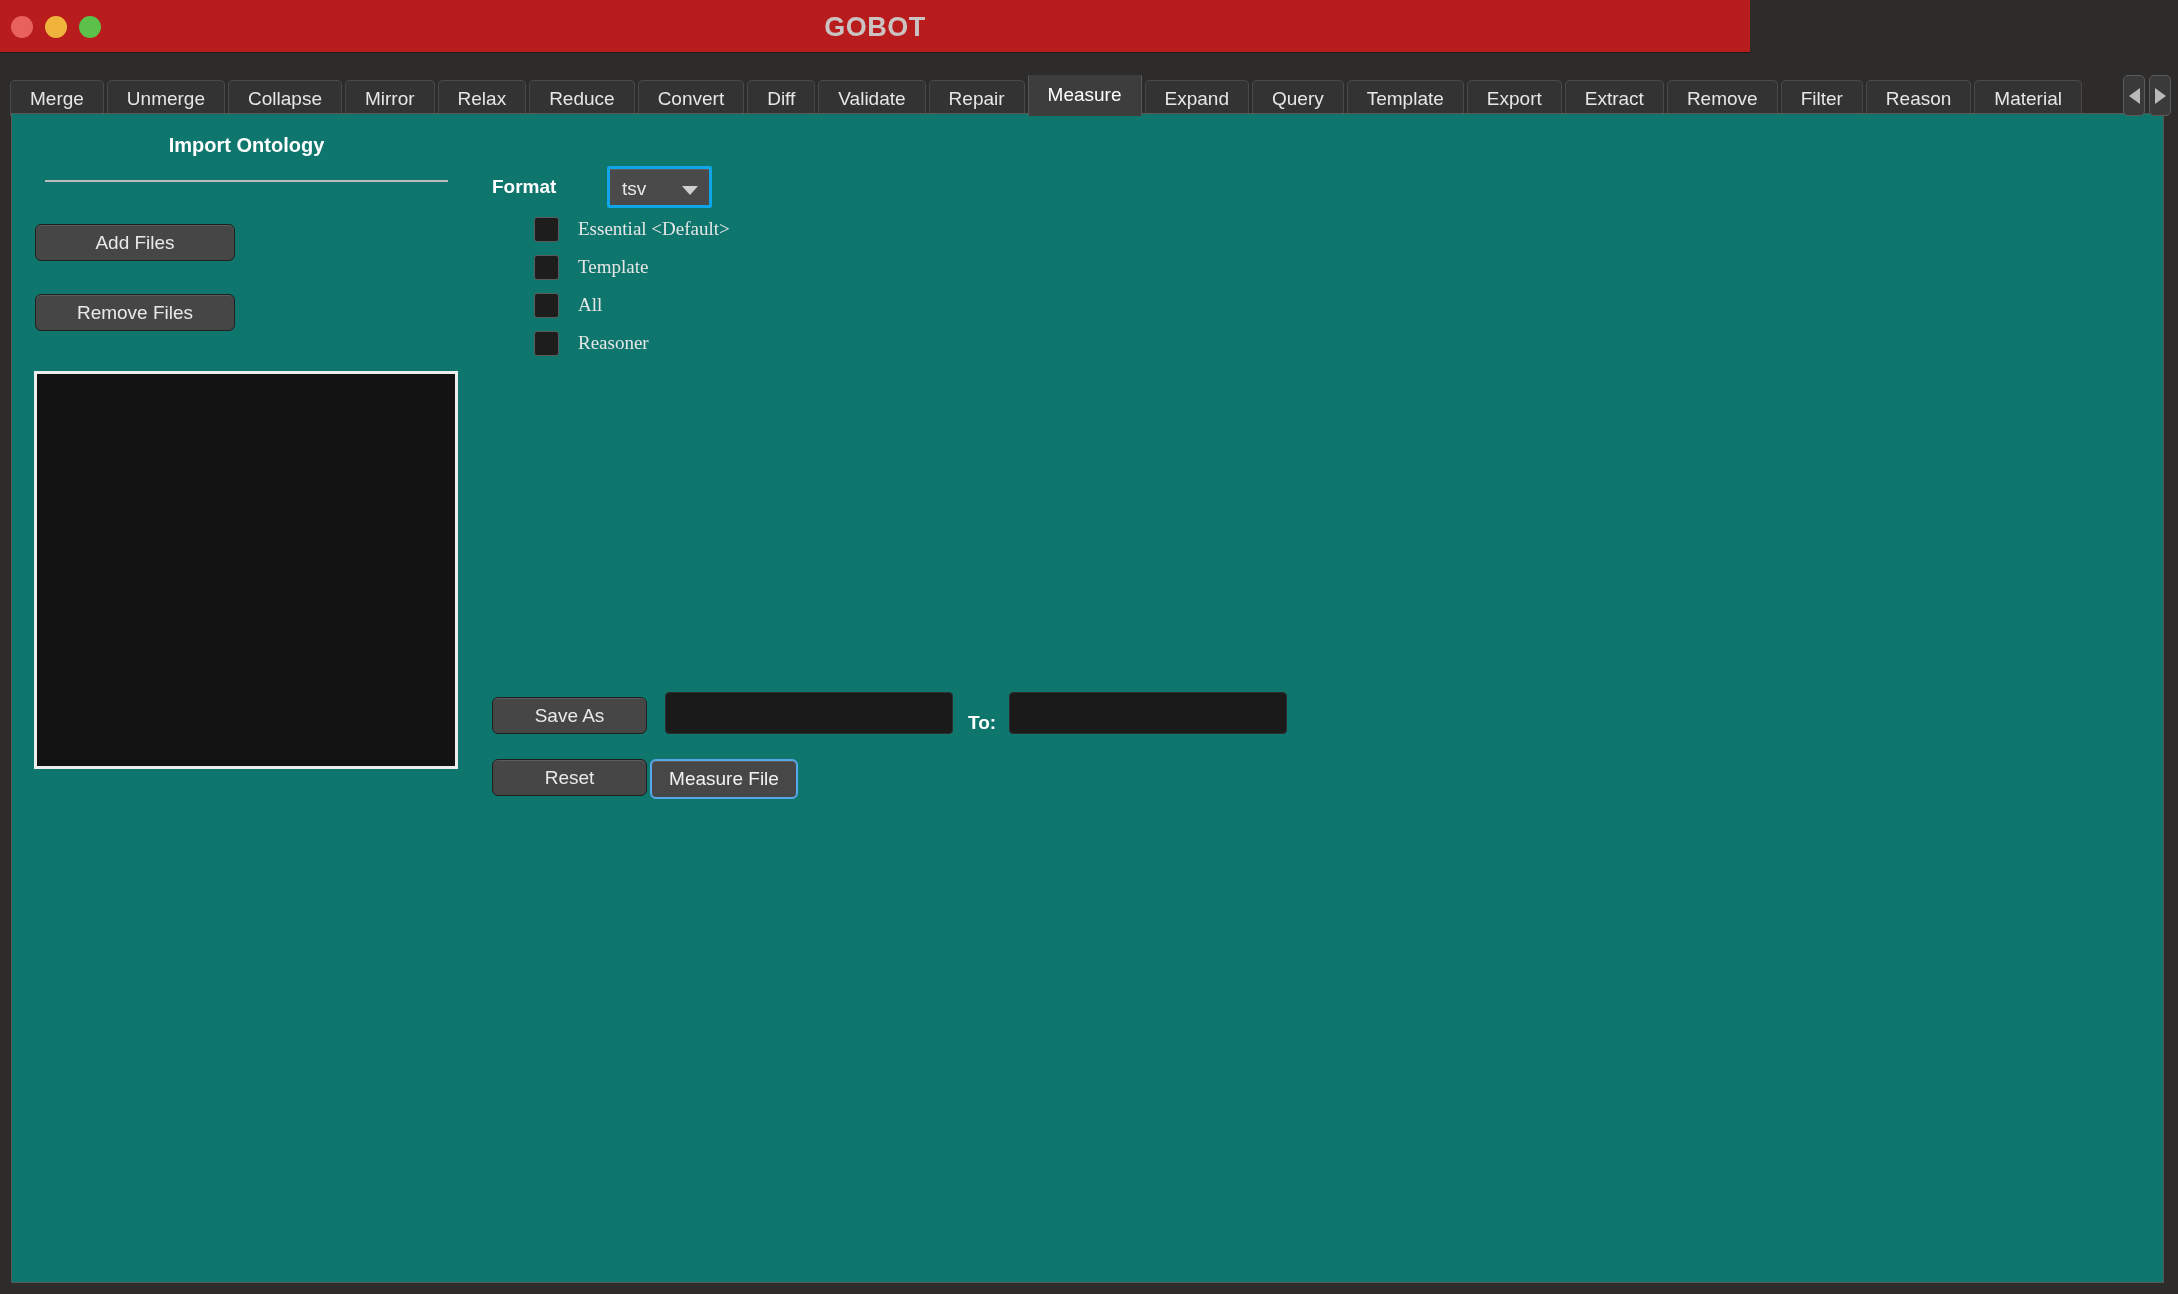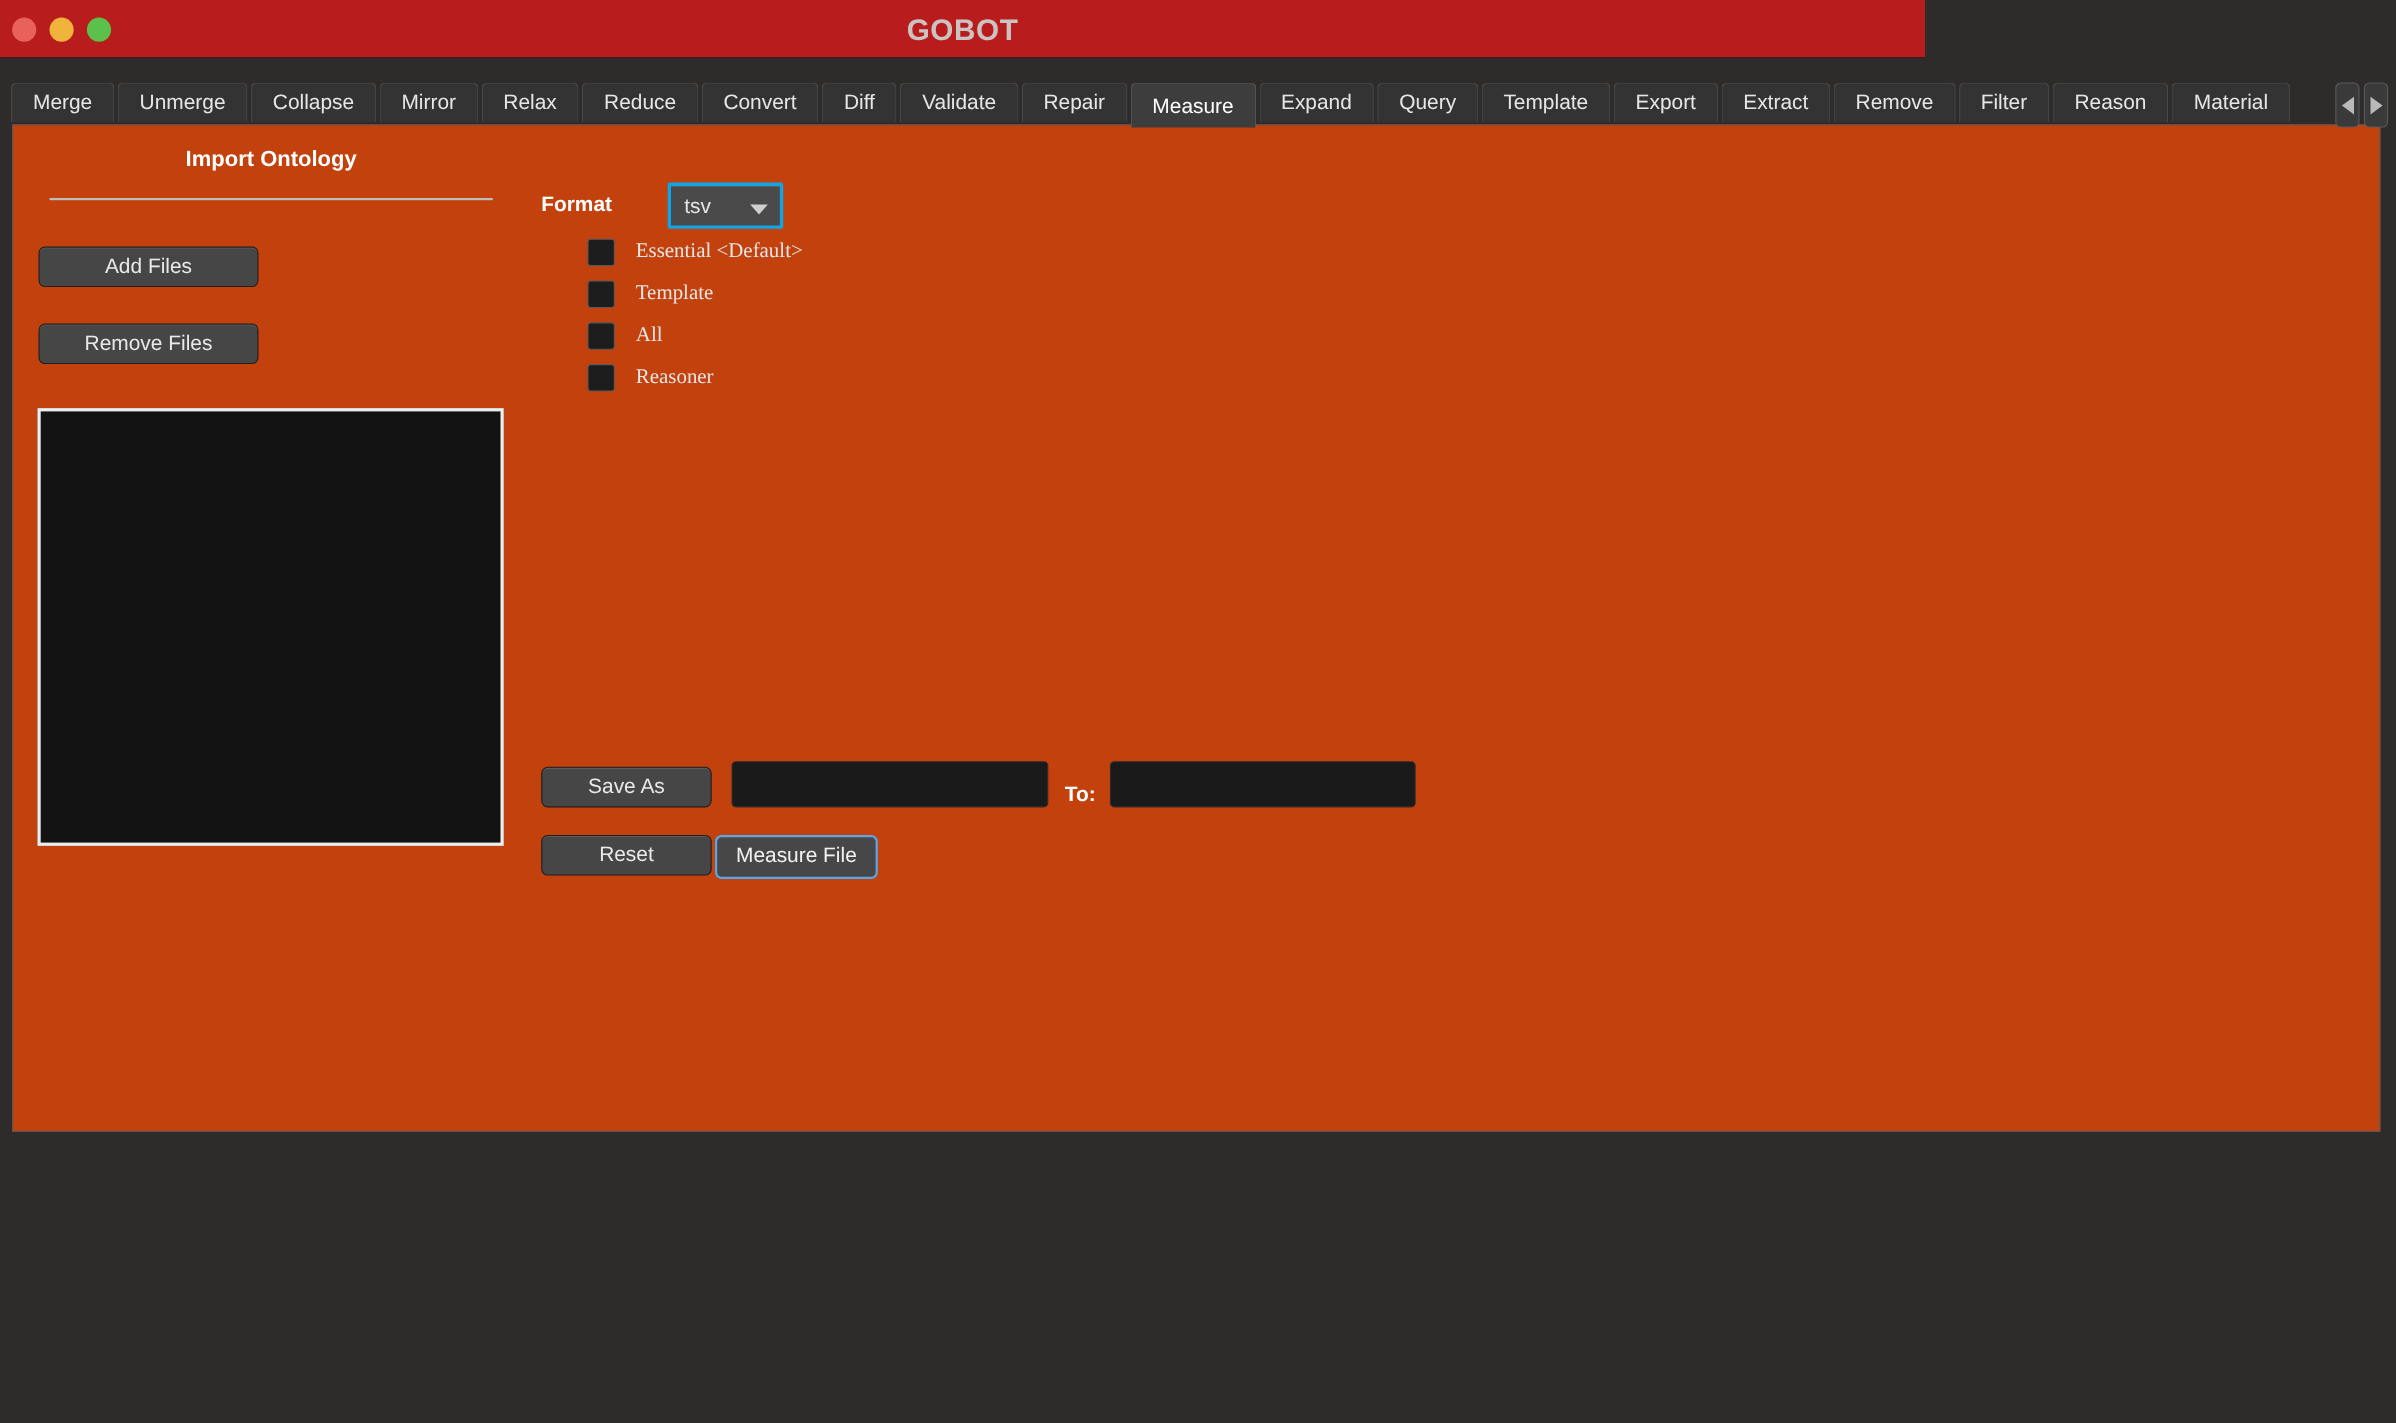--- a/index.html
+++ b/index.html
@@ -70,21 +70,21 @@
     top: 53px;
     width: 2178px;
     height: 63px;
     background: #2e2b2b;
   }
   .tabs {
     position: absolute;
     left: 10px;
     top: 22px;
     display: flex;
-    align-items: flex-start;
+    align-items: flex-end;
     height: 41px;
     width: 2092px;
     overflow: hidden;
   }
   .tab {
     height: 36px;
     line-height: 36px;
     padding: 0 19px;
     margin-right: 3px;
     background: #333333;
@@ -133,22 +133,22 @@
   }
   .tri.left  { border-top: 8px solid transparent; border-bottom: 8px solid transparent; border-right: 11px solid #b9b9b9; }
   .tri.right { border-top: 8px solid transparent; border-bottom: 8px solid transparent; border-left: 11px solid #b9b9b9; }
 
   
   .panel {
     position: absolute;
     left: 11px;
     top: 113px;
     width: 2153px;
-    height: 916px;
-    background: #c2410c;
+    height: 1170px;
+    background: #0f766e;
     border: 1px solid #585858;
     box-sizing: border-box;
   }
 
   
   .import-col {
     position: absolute;
     left: 22px;
     top: 8px;
     width: 425px;

